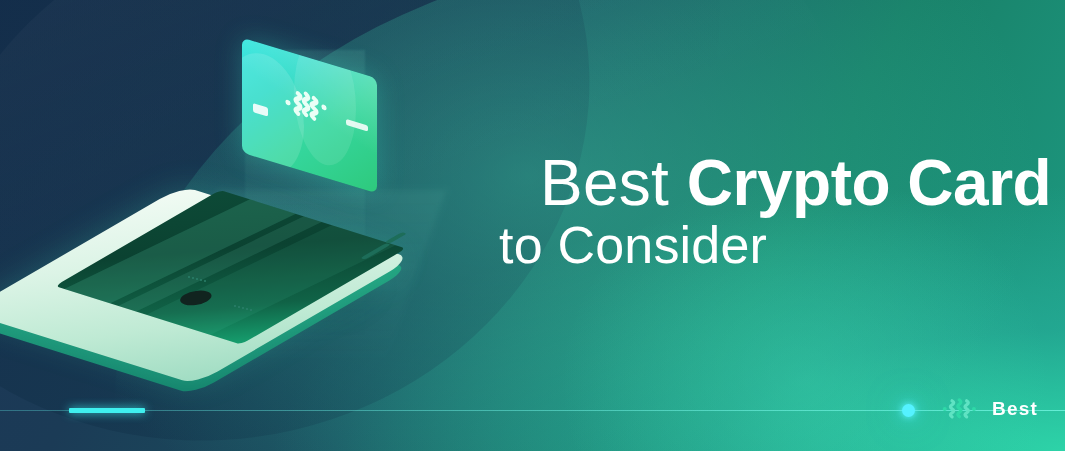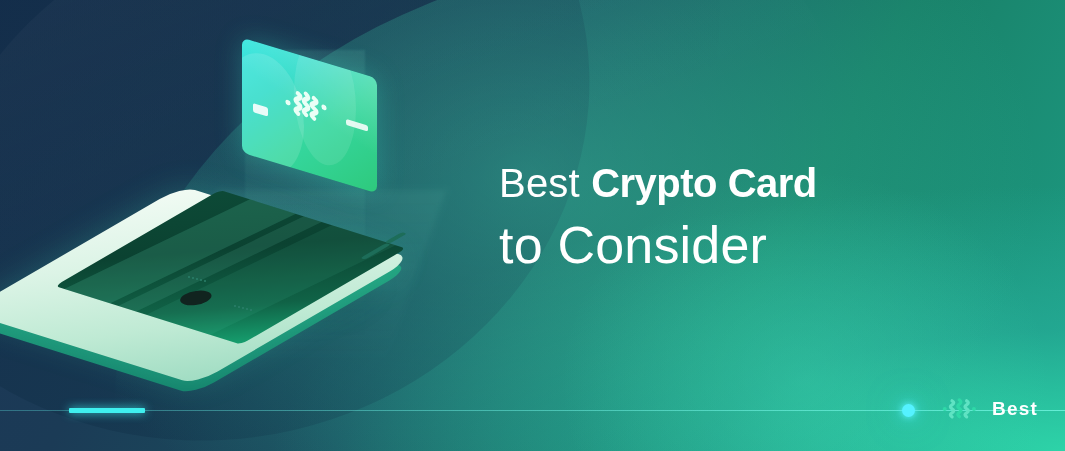--- a/index.html
+++ b/index.html
@@ -107,21 +107,21 @@
   .home-btn{
     position:absolute;left:0;top:0;width:22px;height:13px;border-radius:50%;
     background:#11241f;
     transform:matrix(1,0.315,-1.72,1,24,108);
     transform-origin:0 0;
   }
   .grille{position:absolute;width:2px;height:2px;border-radius:50%;background:#2b7f6a;}
   .btn-side{position:absolute;border-radius:2px;background:#1d6d59;}
   
   #heading{position:absolute;left:499px;top:152px;width:520px;}
-  .line1{font-size:40px;line-height:62px;color:#ffffff;font-weight:300;letter-spacing:.2px;white-space:nowrap;}
+  .line1{font-size:64px;line-height:62px;color:#ffffff;font-weight:300;letter-spacing:.2px;white-space:nowrap;margin-left:41px;}
   .line1 b{font-weight:700;letter-spacing:-.5px;}
   .line2{font-size:52px;line-height:62px;color:#ffffff;font-weight:300;letter-spacing:.2px;white-space:nowrap;}
   
   #track{position:absolute;left:0;top:410px;width:1065px;height:1px;background:linear-gradient(90deg,rgba(90,220,220,.35),rgba(110,240,225,.55) 60%,rgba(120,250,230,.75));}
   #progress{position:absolute;left:69px;top:408px;width:76px;height:5px;background:#3ff0ef;border-radius:1px;box-shadow:0 0 10px rgba(60,240,240,.85);}
   #pulse-dot{position:absolute;left:902px;top:404px;width:13px;height:13px;border-radius:50%;background:#55f2ff;box-shadow:0 0 6px #55f2ff,0 0 16px rgba(85,242,255,.85),0 0 34px rgba(60,220,255,.55);}
   
   #logo{position:absolute;left:942px;top:395px;height:28px;display:flex;align-items:center;gap:8px;}
   #logo-mark{width:42px;height:22px;}
   #logo-text{color:#ffffff;font-size:19px;font-weight:600;letter-spacing:1.2px;}

